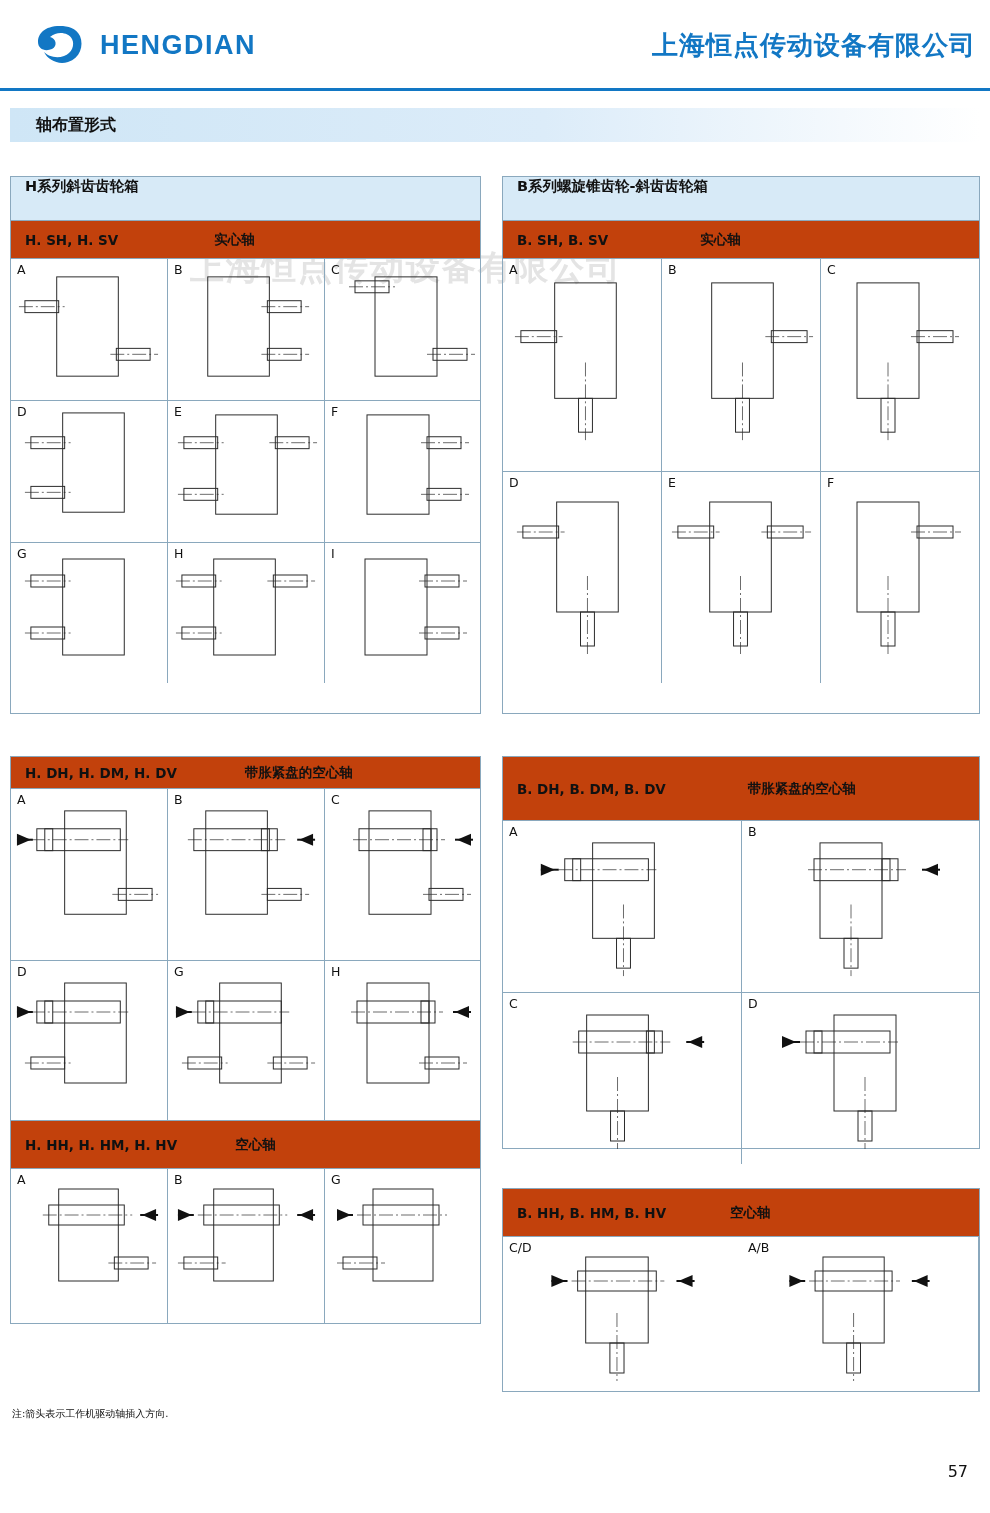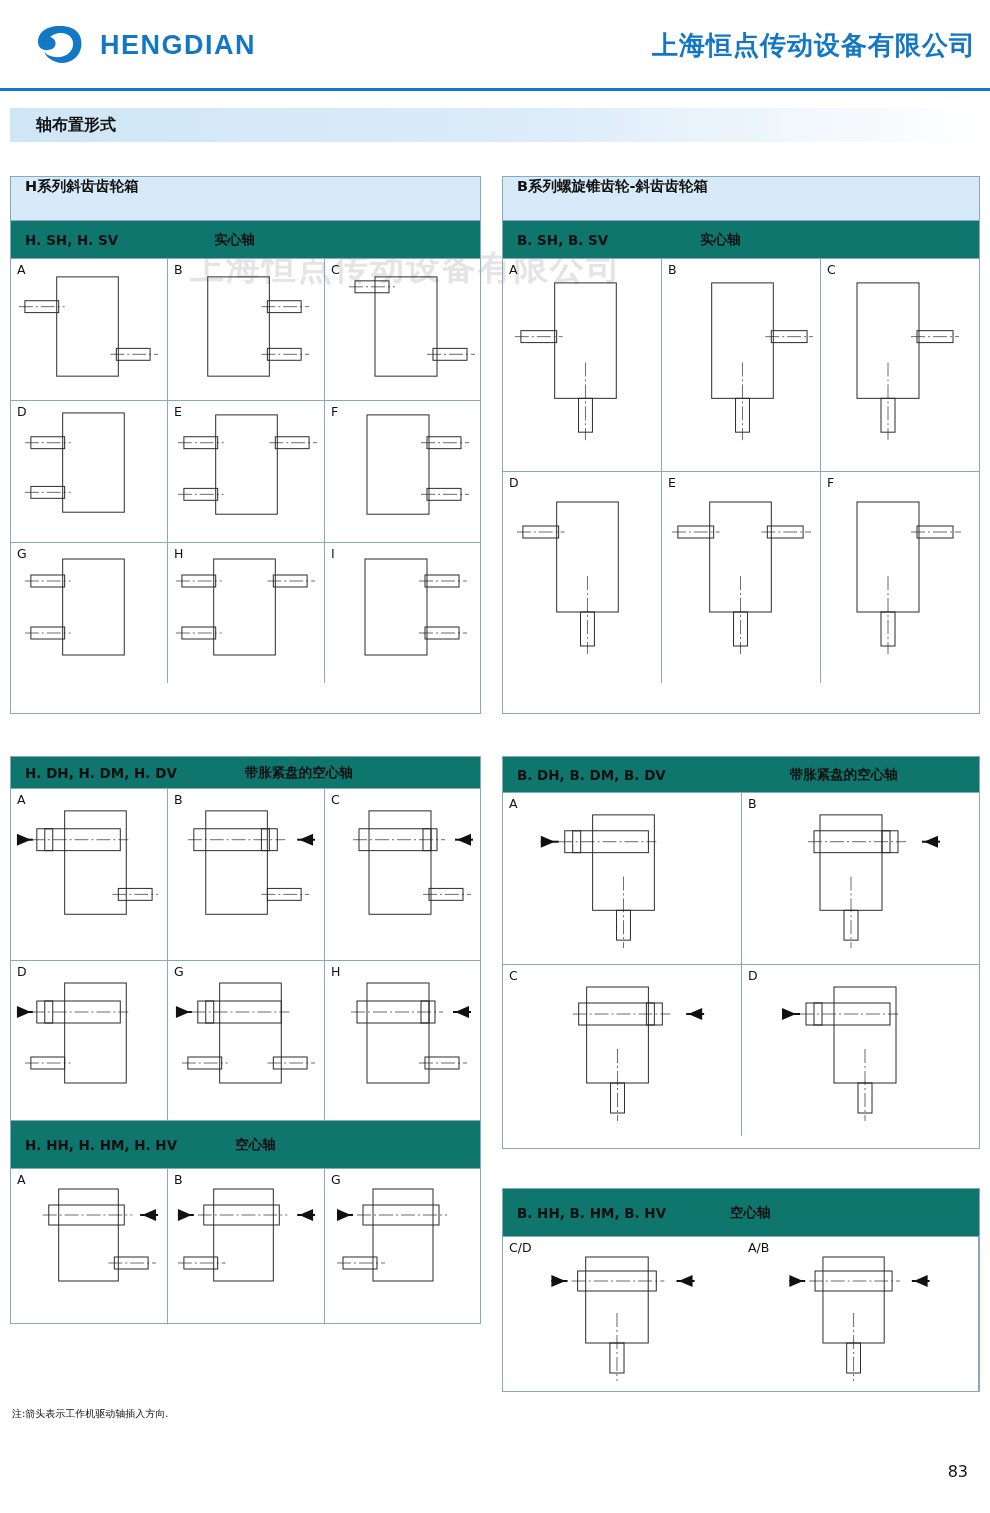--- a/index.html
+++ b/index.html
@@ -108,21 +108,21 @@
   }
   .panel-head span {
     margin-left: 14px;
     font-size: 14.5px;
     font-weight: bold;
     color: #111;
     font-family: "DejaVu Sans", sans-serif;
   }
   .panel-sub {
     height: 38px;
-    background: #0f766e;
+    background: #c2410c;
     border-bottom: 1px solid #8aa8bd;
     display: flex;
     align-items: center;
     box-sizing: border-box;
   }
   .panel-sub .code {
     margin-left: 14px;
     font-size: 13.5px;
     font-weight: bold;
     color: #111;
@@ -485,21 +485,21 @@
         <path d="M144 45 L130 51 L144 57 Z" fill="#111"></path>
         <line x1="128" y1="51" x2="146" y2="51" stroke="#111" stroke-width="2"></line>
         <rect x="100" y="96" width="34" height="12" fill="none" stroke="#2b2b2b" stroke-width="1"></rect>
         <line x1="94" y1="102" x2="142" y2="102" stroke="#2b2b2b" stroke-width="0.7" stroke-dasharray="14,3,2,3"></line>
       </svg>
     </div>
   </div>
 </div>
 
 <div class="panel" style="left:502px; top:756px; width:478px; height:393px;">
-  <div class="panel-sub" style="height:36px;gap:42px;">
+  <div class="panel-sub" style="height:64px;">
     <span class="code">B. DH, B. DM, B. DV</span>
     <span class="desc" style="margin-left:82px;">带胀紧盘的空心轴</span>
   </div>
   <div class="grid" style="grid-template-columns: 239px 237px; grid-template-rows: 172px 171px;">
 
     <div class="cell">
       <span class="cell-label">A</span>
       <svg viewBox="0 0 239 172" preserveAspectRatio="none">
         <rect x="90" y="22" width="62" height="96" fill="none" stroke="#2b2b2b" stroke-width="1"></rect>
         <rect x="62" y="38" width="84" height="22" fill="none" stroke="#2b2b2b" stroke-width="1"></rect>
@@ -639,13 +639,13 @@
         <path d="M188 38 L174 44 L188 50 Z" fill="#111"></path>
         <line x1="172" y1="44" x2="190" y2="44" stroke="#111" stroke-width="2"></line>
         <rect x="106" y="106" width="14" height="30" fill="none" stroke="#2b2b2b" stroke-width="1"></rect>
         <line x1="113" y1="76" x2="113" y2="144" stroke="#2b2b2b" stroke-width="0.7" stroke-dasharray="14,3,2,3"></line>
       </svg>
     </div>
   </div>
 </div>
 
 <div class="note">注:箭头表示工作机驱动轴插入方向.</div>
-<div class="page-num">83</div>
+<div class="page-num">57</div>
 
 </body></html>

